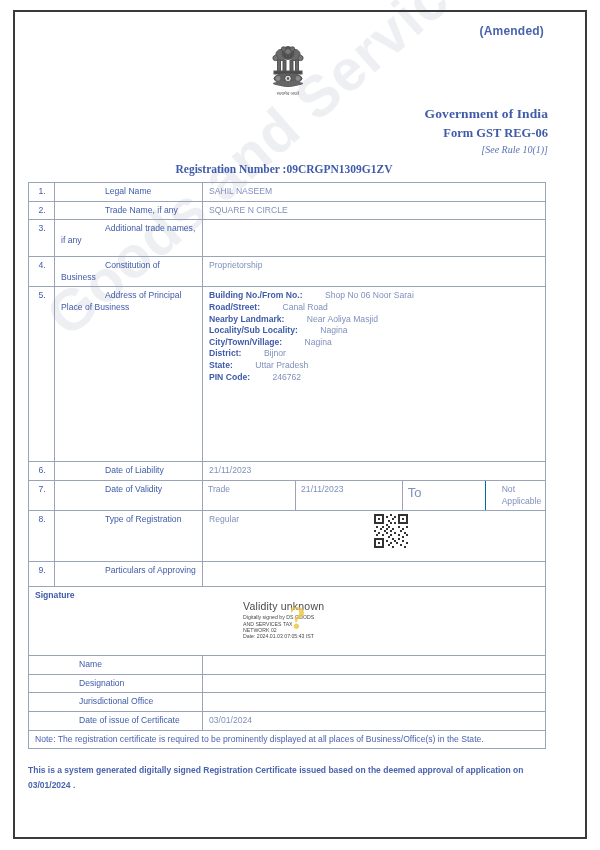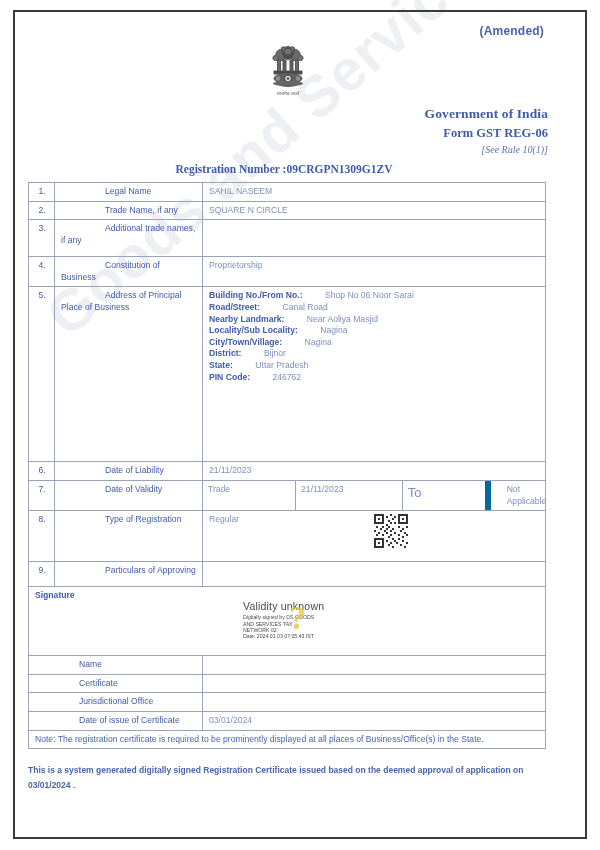--- a/index.html
+++ b/index.html
@@ -376,21 +376,21 @@
                   <tr>
                 <td style="border:none;width:24%;padding:3px 5px;font-size:8.6px">
                   <span class="val">Trade</span>
                 </td>
                 <td style="border:none;border-left:1px solid #9aa4b8;width:28%;padding:3px 5px;font-size:8.6px">
                   <span class="val">21/11/2023</span>
                 </td>
                 <td style="border:none;border-left:1px solid #9aa4b8;width:21%;padding:3px 5px;font-size:13px">
                   <span class="val">To</span>
                 </td>
-                <td style="border:none;border-left:6px solid #0369a1;padding:3px 16px;font-size:8.6px">
+                <td style="border:none;border-left:1px solid #0369a1;padding:3px 16px;font-size:8.6px">
                   <span class="val">Not Applicable</span>
                 </td>
               </tr>
             </tbody>
               </table>
           </td>
         </tr>
 
         <tr>
           <td class="c-num"><span class="num">8.</span></td>
@@ -486,21 +486,21 @@
               <span class="qmark">?</span>
             </div>
           </td>
         </tr>
 
         <tr>
           <td class="c-lbl" colspan="2"><span class="lbl">Name</span></td>
           <td><span class="val"></span></td>
         </tr>
         <tr>
-          <td class="c-lbl" colspan="2"><span class="lbl">Certificate</span></td>
+          <td class="c-lbl" colspan="2"><span class="lbl">Designation</span></td>
           <td><span class="val"></span></td>
         </tr>
         <tr>
           <td class="c-lbl" colspan="2"><span class="lbl">Jurisdictional Office</span></td>
           <td><span class="val"></span></td>
         </tr>
         <tr>
           <td class="c-lbl" colspan="2"><span class="lbl">Date of issue of Certificate</span></td>
           <td><span class="val">03/01/2024</span></td>
         </tr>

